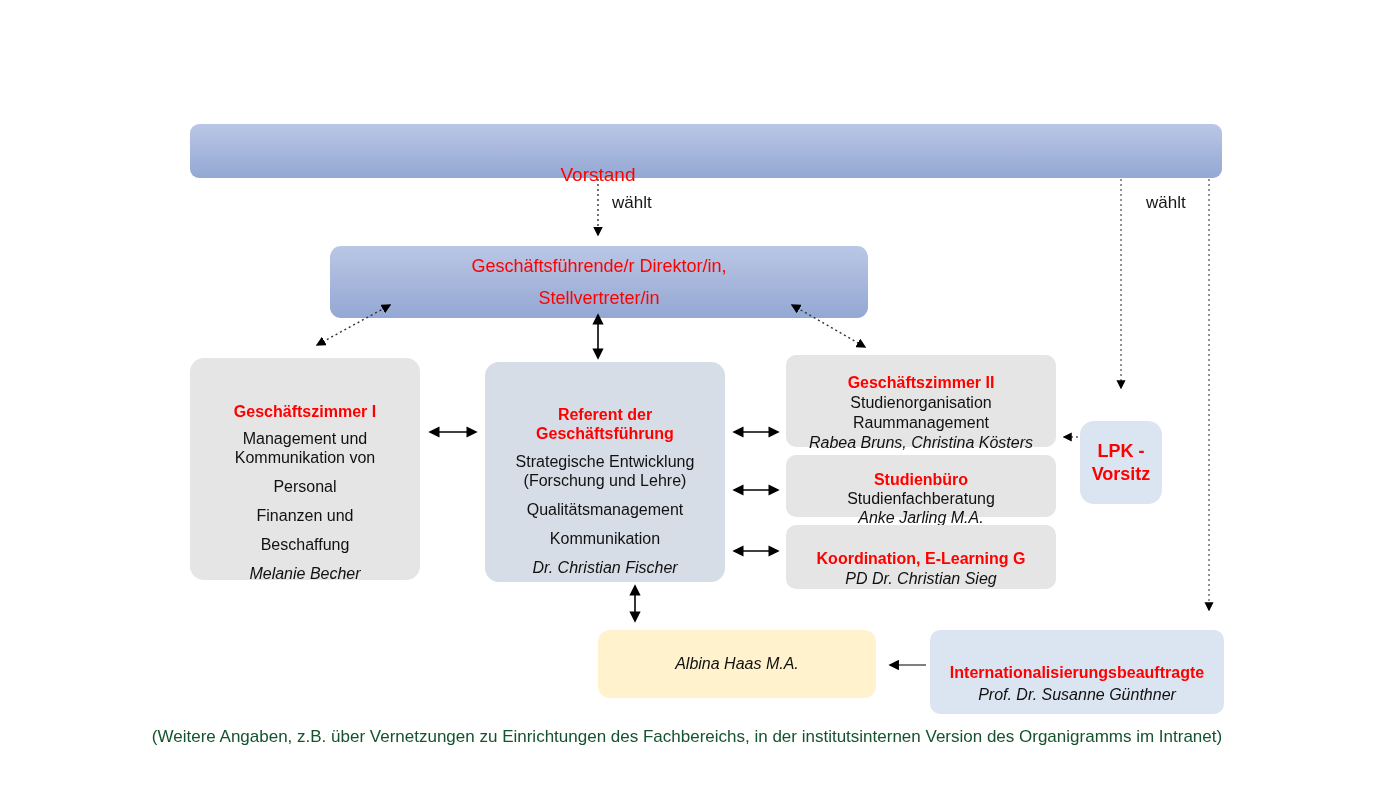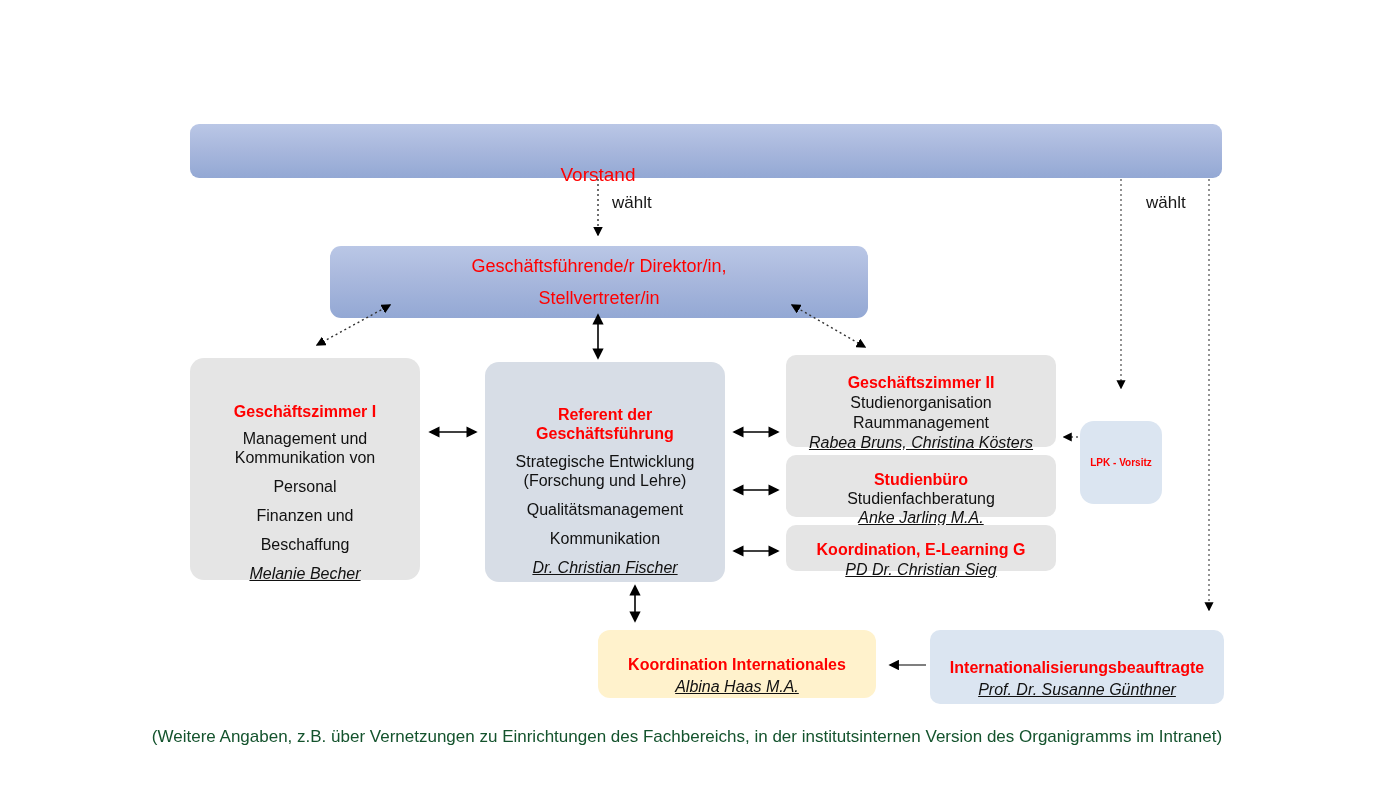--- a/index.html
+++ b/index.html
@@ -15,21 +15,21 @@
   .node{
     position:absolute;display:flex;flex-direction:column;align-items:center;
     text-align:center;box-sizing:border-box;
   }
   .blue-grad{
     background:linear-gradient(180deg,#bac7e6 0%,#a9b8dd 45%,#93a8d4 100%);
     border-radius:9px;
   }
   .red{color:#ff0000;margin-top:24px;}
   .bold{font-weight:700;}
-  .italic{font-style:italic;text-decoration:underline;}
+  .italic{font-style:italic;}
   #vorstand{left:190px;top:124px;width:1032px;height:54px;}
   #vorstand .label-wrap{
     position:absolute;left:0;top:0;width:816px;height:54px;display:flex;
     align-items:center;justify-content:center;font-size:19px;
   }
   #direktor{
     left:330px;top:222px;width:538px;height:72px;justify-content:center;
     font-size:18px;line-height:32px;border-radius:11px;
   }
   .panel{border-radius:14px;justify-content:flex-start;}
@@ -39,32 +39,32 @@
   #gz1 .item.first{margin-top:0;}
   #gz1 .person{margin-top:11px;}
   #referent{left:485px;top:362px;width:240px;height:220px;background:#d7dde6;padding:19px 18px 0;font-size:16px;}
   #referent .head{line-height:19px;margin-bottom:9px;}
   #referent .item{margin-top:10px;line-height:19px;}
   #referent .item.first{margin-top:0;}
   #referent .person{margin-top:11px;}
   .orange{background:#e5e5e5;border-radius:10px;font-size:16px;line-height:20px;justify-content:center;}
   #gz2{left:786px;top:355px;width:270px;height:92px;}
   #studienbuero{left:786px;top:455px;width:270px;height:62px;line-height:19px;}
-  #elearning{left:786px;top:525px;width:270px;height:46px;line-height:20px;}
+  #elearning{left:786px;top:525px;width:270px;height:64px;line-height:20px;}
   #lpk{
     left:1080px;top:397px;width:82px;height:83px;background:#dbe5f1;
-    border-radius:14px;justify-content:center;font-size:10px;line-height:23px;
+    border-radius:14px;justify-content:center;font-size:18px;line-height:23px;
     padding:0 10px;
   }
   #koord-intl{
     left:598px;top:630px;width:278px;height:68px;background:#fff2cc;
     border-radius:12px;justify-content:center;font-size:16px;line-height:22px;
   }
   #intl-beauftragte{
-    left:930px;top:630px;width:294px;height:74px;background:#dbe5f1;
+    left:930px;top:630px;width:294px;height:84px;background:#dbe5f1;
     border-radius:10px;justify-content:center;font-size:16px;line-height:22px;
   }
   .waehlt{position:absolute;font-size:17px;color:#161616;}
   #waehlt-left{left:612px;top:193px;}
   #waehlt-right{left:1146px;top:193px;}
   .footer{
     position:absolute;left:0;top:727px;width:1374px;text-align:center;
     font-size:17px;color:#14532d;
   }
   svg.arrows{position:absolute;inset:0;pointer-events:none;}
@@ -120,21 +120,20 @@
   <div class="node orange" id="elearning">
     <div class="red bold">Koordination, E-Learning G</div>
     <div class="italic">PD Dr. Christian Sieg</div>
   </div>
 
   <div class="node red bold" id="lpk">
     <div>LPK - Vorsitz</div>
   </div>
 
   <div class="node" id="koord-intl">
-    <div class="red bold">Koordination Internationales</div>
     <div class="italic">Albina Haas M.A.</div>
   </div>
 
   <div class="node" id="intl-beauftragte">
     <div class="red bold">Internationalisierungsbeauftragte</div>
     <div class="italic">Prof. Dr. Susanne Günthner</div>
   </div>
 
   <div class="footer">(Weitere Angaben, z.B. über Vernetzungen zu Einrichtungen des Fachbereichs, in der institutsinternen Version des Organigramms im Intranet)</div>
 

